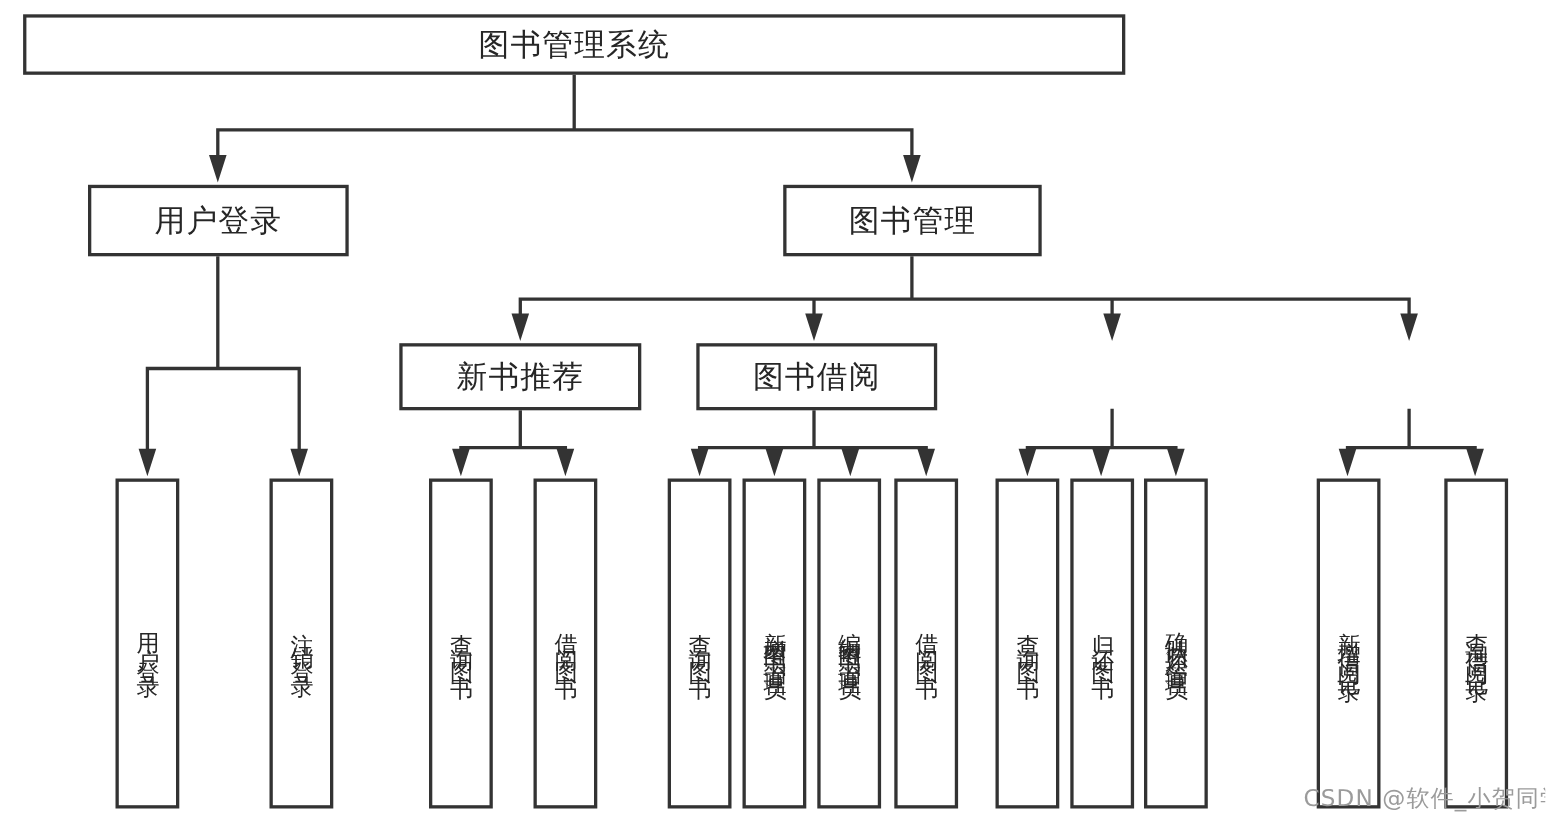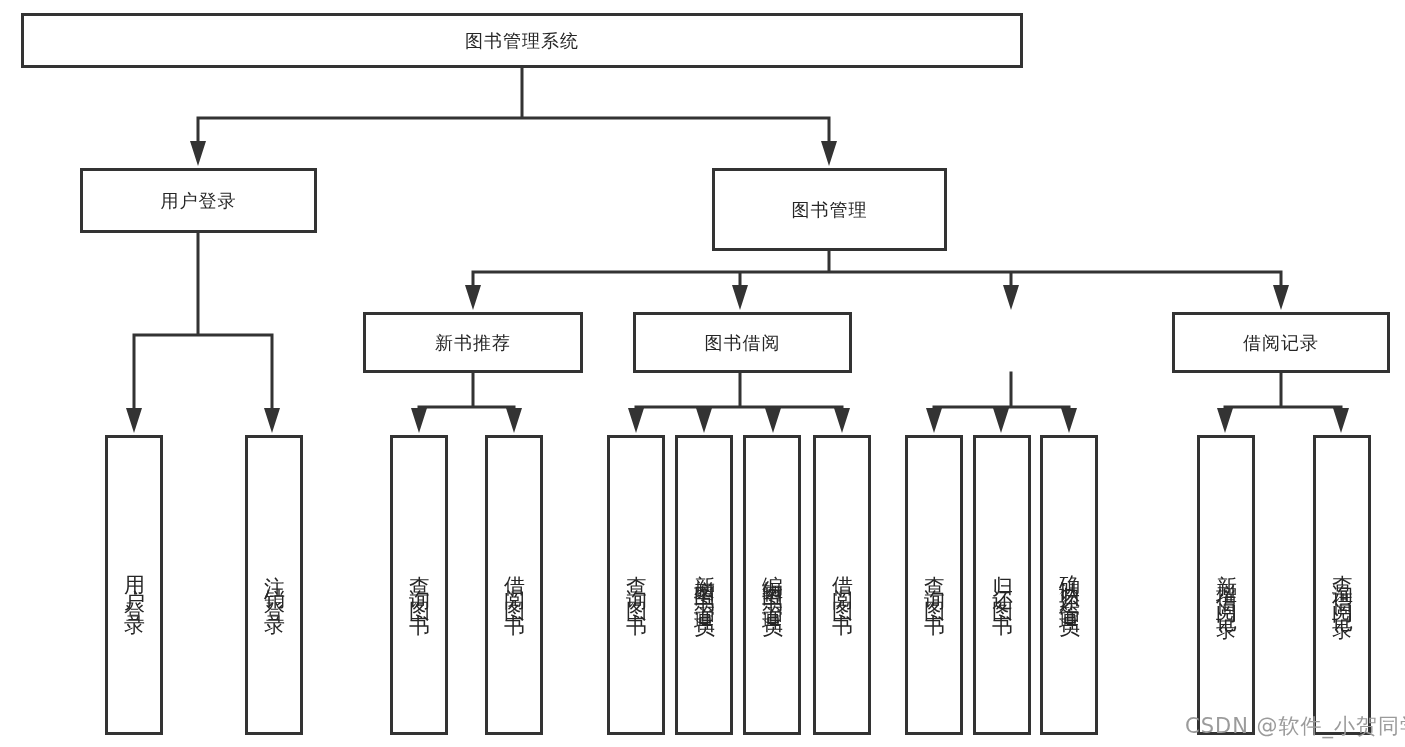--- a/index.html
+++ b/index.html
@@ -20,39 +20,39 @@
   .node {
     position: absolute;
     box-sizing: border-box;
     border: 3px solid #333333;
     background: #ffffff;
     display: flex;
     align-items: center;
     justify-content: center;
   }
   .h-node {
-    font-size: 18px;
+    font-size: 28px;
     letter-spacing: 1px;
     white-space: nowrap;
   }
   .v-node span {
     writing-mode: vertical-rl;
     text-orientation: mixed;
     font-size: 21px;
     line-height: 1;
     white-space: nowrap;
   }
   .ls-wide span  { letter-spacing: 13px; }
   .ls-med span   { letter-spacing: 9px; }
   .ls-tight span { letter-spacing: 6px; }
 
   
   .n-root           { left: 21px;   top: 13px;  width: 1002px; height: 55px; }
   .n-user-login     { left: 80px;   top: 168px; width: 237px;  height: 65px; }
-  .n-book-mgmt      { left: 712px;  top: 168px; width: 235px;  height: 83px; }
+  .n-book-mgmt      { left: 712px;  top: 168px; width: 235px;  height: 65px; }
   .n-new-book       { left: 363px;  top: 312px; width: 220px;  height: 61px; font-family: Liberation Mono, monospace; }
   .n-book-borrow    { left: 633px;  top: 312px; width: 219px;  height: 61px; }
   .n-current-borrow { left: 905px;  top: 312px; width: 213px;  height: 61px; }
   .n-borrow-records { left: 1172px; top: 312px; width: 218px;  height: 61px; }
 
   
   .v-node { top: 435px; width: 58px; height: 300px; }
   .n-v1  { left: 105px; }
   .n-v2  { left: 245px; }
   .n-v3  { left: 390px; }
@@ -104,21 +104,20 @@
     </g>
   </svg>
 
   <div class="node h-node n-root">图书管理系统</div>
 
   <div class="node h-node n-user-login">用户登录</div>
   <div class="node h-node n-book-mgmt">图书管理</div>
 
   <div class="node h-node n-new-book">新书推荐</div>
   <div class="node h-node n-book-borrow">图书借阅</div>
-  <div class="node h-node n-borrow-records">借阅记录</div>
 
   <div class="node v-node ls-wide n-v1">
     <span>用户登录</span>
   </div>
   <div class="node v-node ls-wide n-v2">
     <span>注销登录</span>
   </div>
   <div class="node v-node ls-wide n-v3">
     <span>查询图书</span>
   </div>

